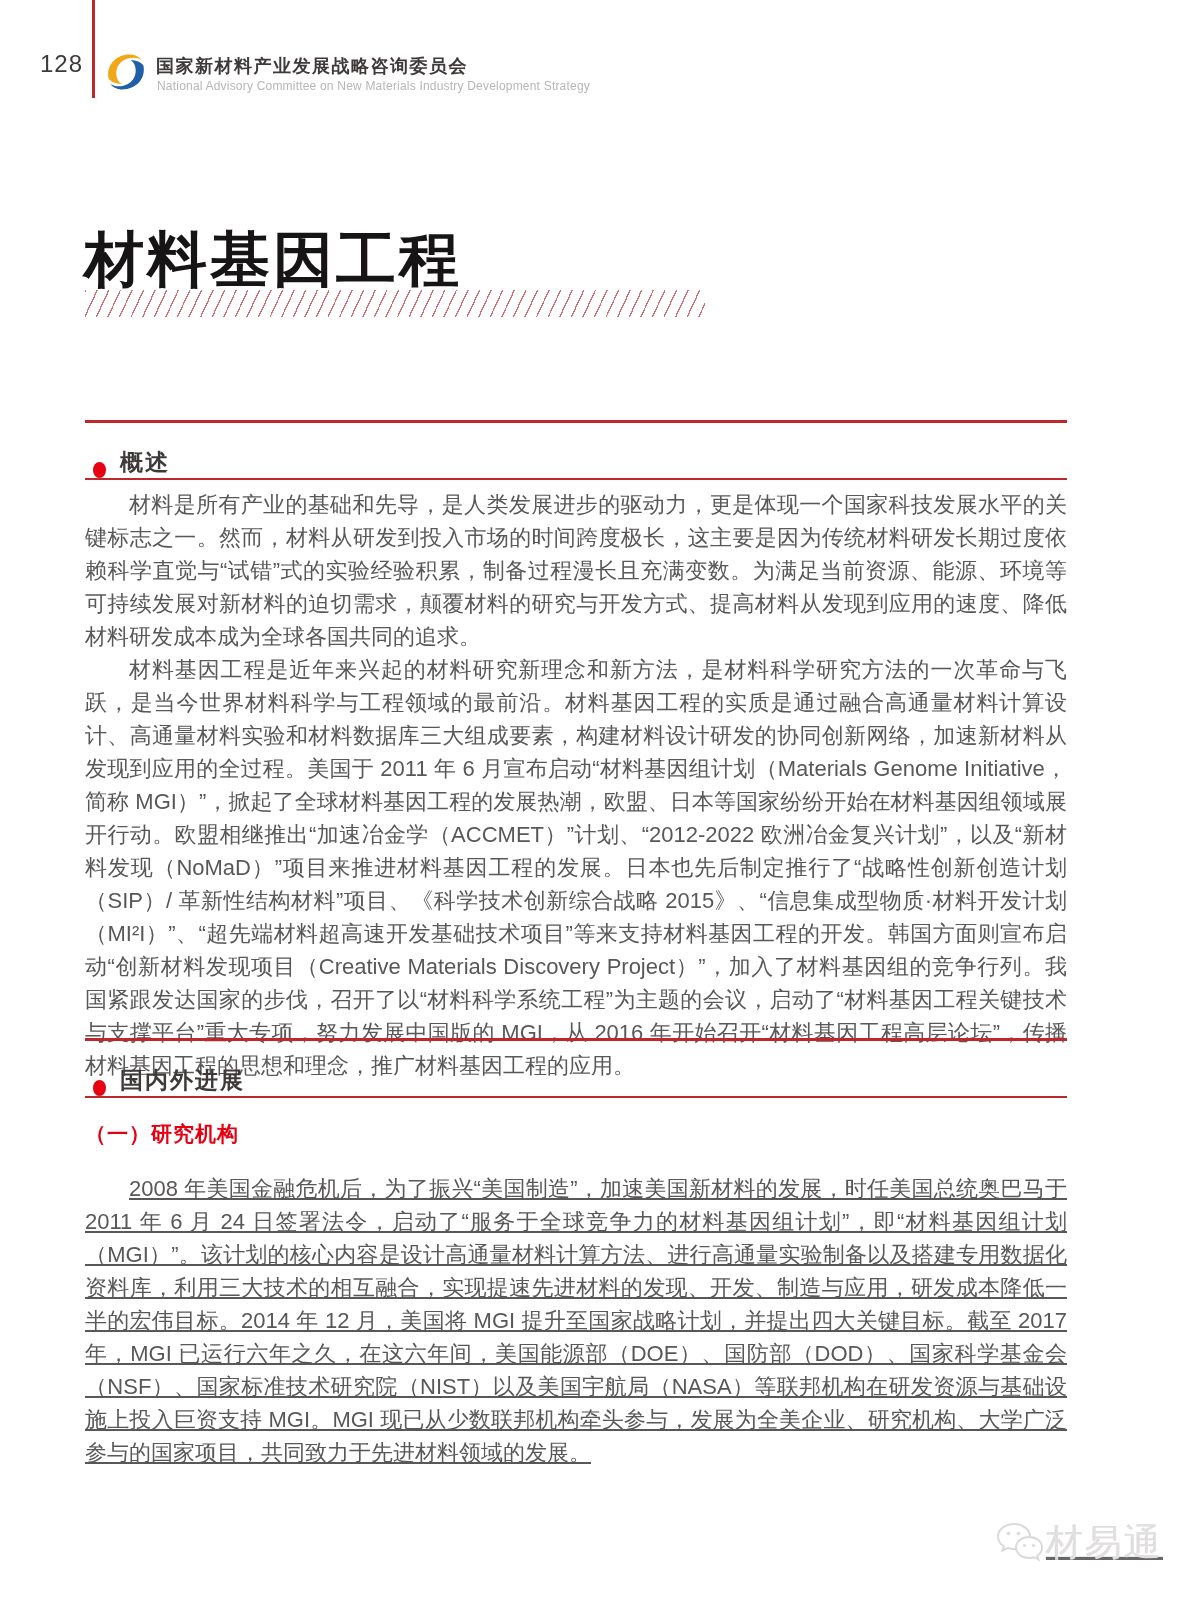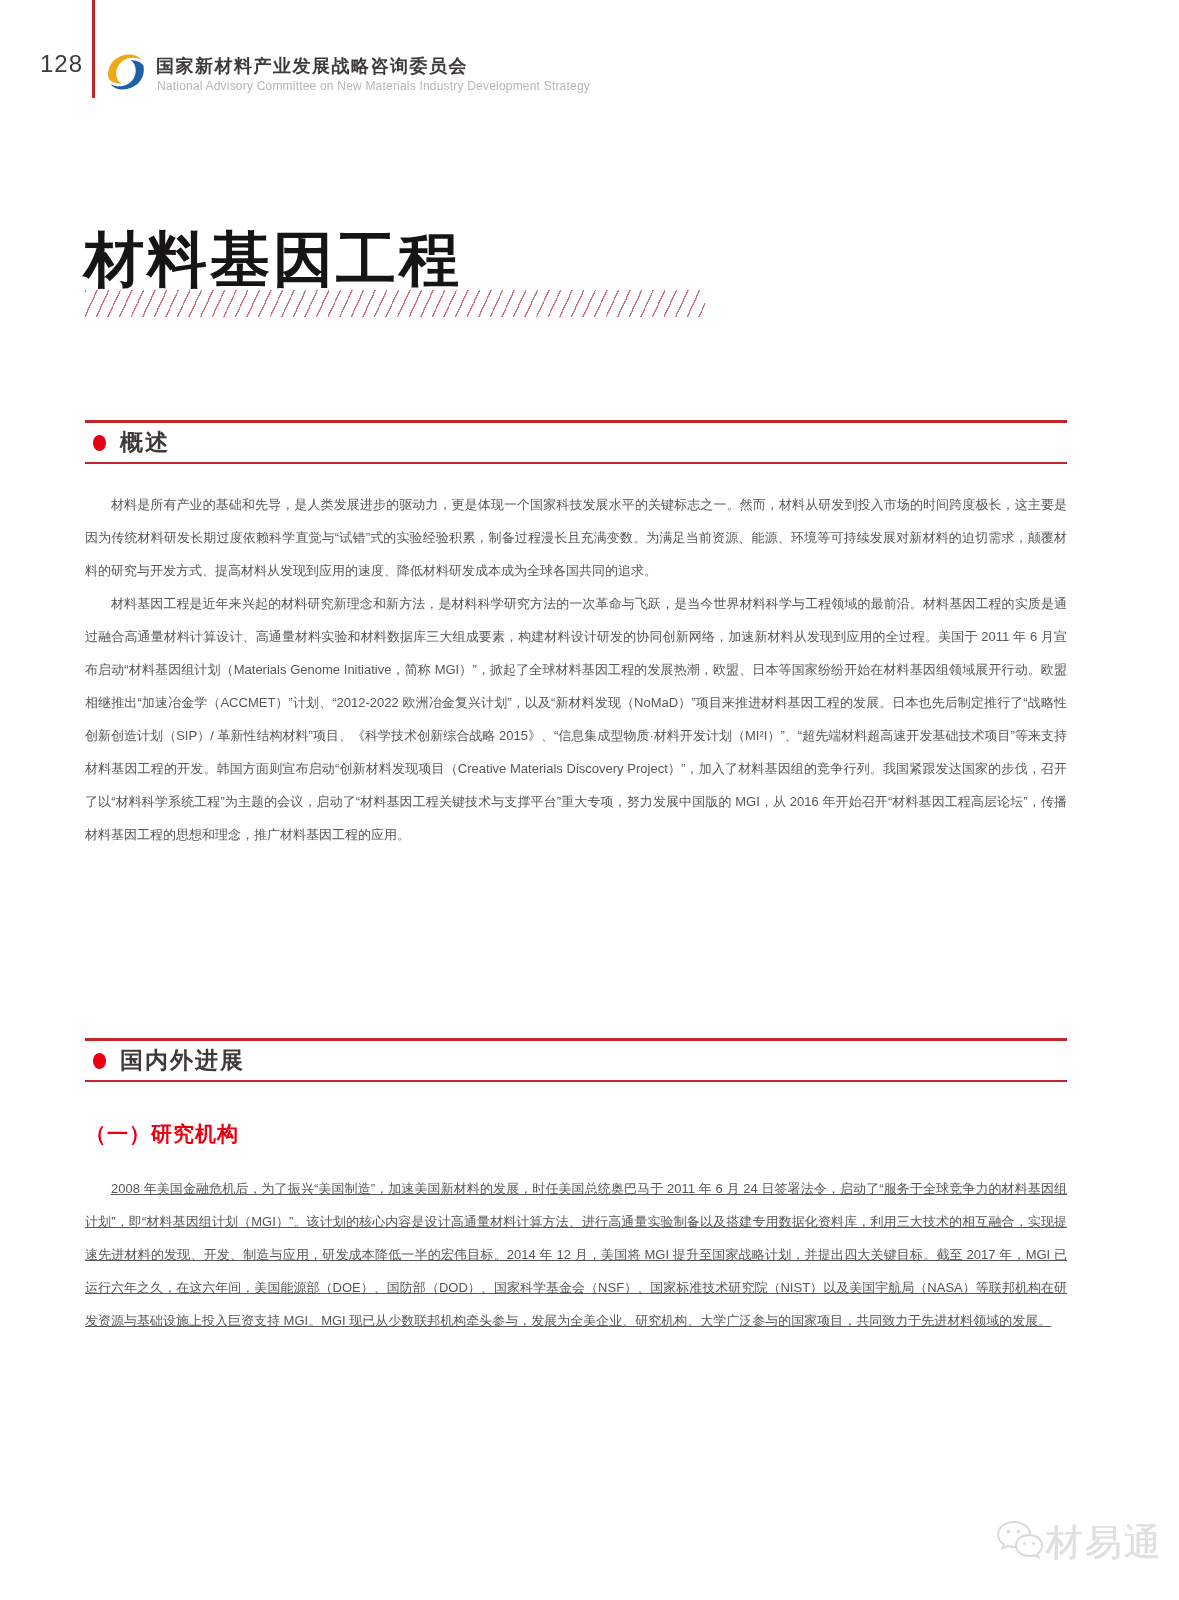--- a/index.html
+++ b/index.html
@@ -49,54 +49,55 @@
       #cf7079 0px, #cf7079 1.3px,
       transparent 1.3px, transparent 10.5px
     );
   }
 
   
   .section-header {
     position: absolute; left: 85px; width: 982px;
     border-top: 3px solid #c0272d;
     border-bottom: 2.5px solid #c0272d;
-    height: 44px;
-    display: flex; align-items: center; gap: 14px;
+    height: 60px;
+    display: flex; align-items: flex-end; gap: 14px;
     padding-left: 8px;
   }
   .section-bullet {
     width: 13px; height: 16px; border-radius: 50%;
     background: #e60012; flex: 0 0 auto;
   }
   .section-title {
     font-size: 23px; font-weight: bold; color: #3e3a39; letter-spacing: 2px;
   }
   #section1-header { top: 420px; }
   #section2-header { top: 1038px; }
 
   .subsection-title {
     position: absolute; left: 85px; top: 1120px;
     font-size: 21px; font-weight: bold; color: #e60012; letter-spacing: 1px;
   }
 
   
   .body-block {
     position: absolute; left: 85px; width: 982px;
-    font-size: 13px; line-height: 33px; color: #595757;
+    font-size: 22px; line-height: 33px; color: #595757;
     text-align: justify;
   }
   .body-block p { text-indent: 2em; }
   #overview-text { top: 488px; }
   #foreign-text  { top: 1172px; text-decoration: underline; }
 
   
   .watermark {
     position: absolute; right: 16px; top: 1518px;
-    display: flex; align-items: flex-start; 
+    display: flex; align-items: center; 
     opacity: 0.9;
+    text-decoration: underline;
   }
   .watermark-icon { width: 52px; height: 46px; }
   .watermark-label {
     font-size: 37px; color: #dedcdc; letter-spacing: 2px;
     text-shadow: 1px 1px 0 #ffffff, -0.5px -0.5px 0 #cfcccc;
   }
 </style>
 </head>
 <body>
 

